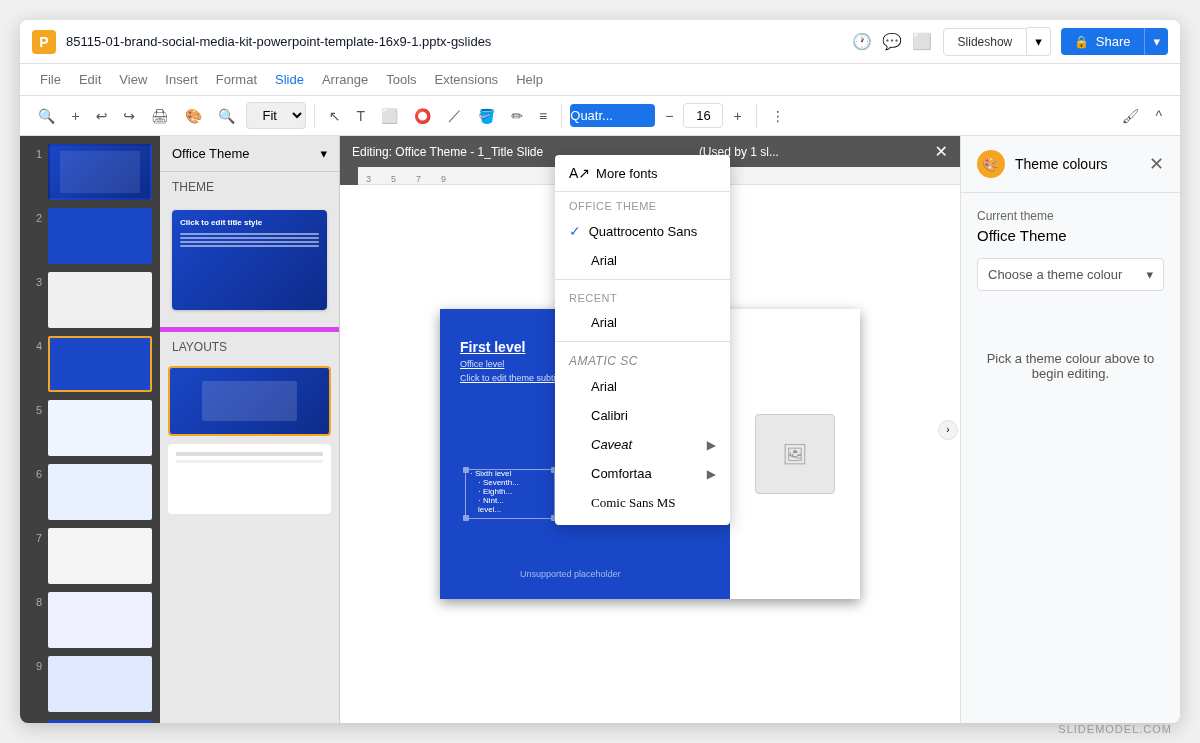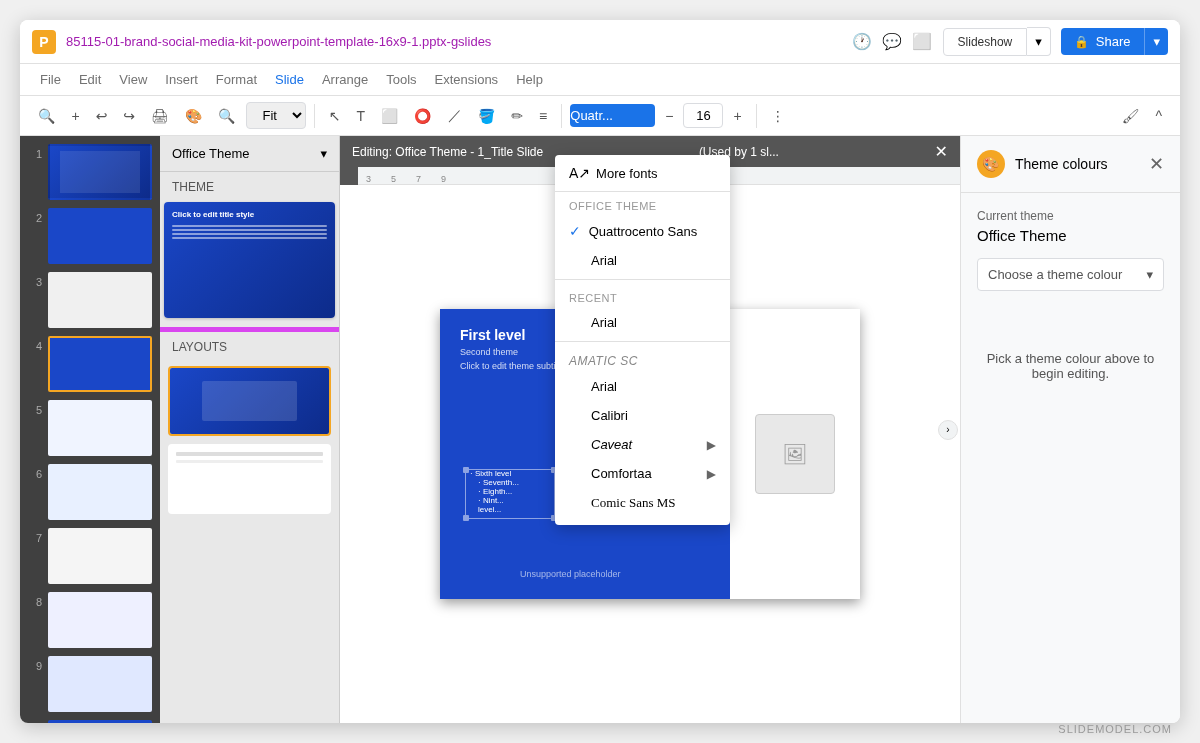--- a/index.html
+++ b/index.html
@@ -51,21 +51,21 @@
     }
 
     .title-bar-logo span {
       color: white;
       font-size: 14px;
       font-weight: bold;
     }
 
     .title-text {
       font-size: 13px;
-      color: #a21caf;
+      color: #0f172a;
       flex: 1;
     }
 
     .title-icons {
       display: flex;
       gap: 10px;
       align-items: center;
       margin-left: 10px;
     }
 
@@ -265,22 +265,22 @@
     }
 
     .theme-section-title {
       font-size: 12px;
       color: #555;
       padding: 8px 12px 4px;
       font-weight: 500;
     }
 
     .theme-slide-preview {
-      margin: 4px;
-      height: 116px;
+      margin: 12px;
+      height: 100px;
       background: white;
       border-radius: 4px;
       overflow: hidden;
       box-shadow: 0 1px 3px rgba(0,0,0,0.2);
     }
 
     .theme-slide-inner {
       width: 100%;
       height: 100%;
       background: linear-gradient(135deg, #1a47c8 0%, #0d2b8a 100%);
@@ -390,22 +390,23 @@
       right: 0;
       top: 0;
       width: 130px;
       height: 100%;
       background: white;
     }
 
     .slide-text-area {
       position: absolute;
       left: 20px;
-      top: 18px;
+      top: 30px;
       color: white;
+      text-decoration: underline;
     }
 
     .slide-title-text {
       font-size: 14px;
       font-weight: bold;
       margin-bottom: 4px;
     }
 
     .slide-image-placeholder {
       position: absolute;
@@ -824,21 +825,21 @@
       <div class="slide-canvas">
         <div class="slide-content">
           <div class="slide-white-right">
             <div class="slide-image-placeholder">
               🖼
             </div>
           </div>
 
           <div class="slide-text-area">
             <div class="slide-title-text">First level</div>
-            <div style="font-size:9px; color:rgba(255,255,255,0.8); margin-bottom:4px;">Second theme</div>
+            <div style="font-size:9px; color:rgba(255,255,255,0.8); margin-bottom:4px;">Office level</div>
             <div style="font-size:9px; color:rgba(255,255,255,0.8);">Click to edit theme subtitle sty...</div>
           </div>
 
           <div style="position:absolute; left:30px; top:160px; color:white; font-size:8px;">
             <div>· Sixth level</div>
             <div style="margin-left:8px;">· Seventh...</div>
             <div style="margin-left:8px;">· Eighth...</div>
             <div style="margin-left:8px;">· Nint...</div>
             <div style="margin-left:8px;">level...</div>
           </div>

